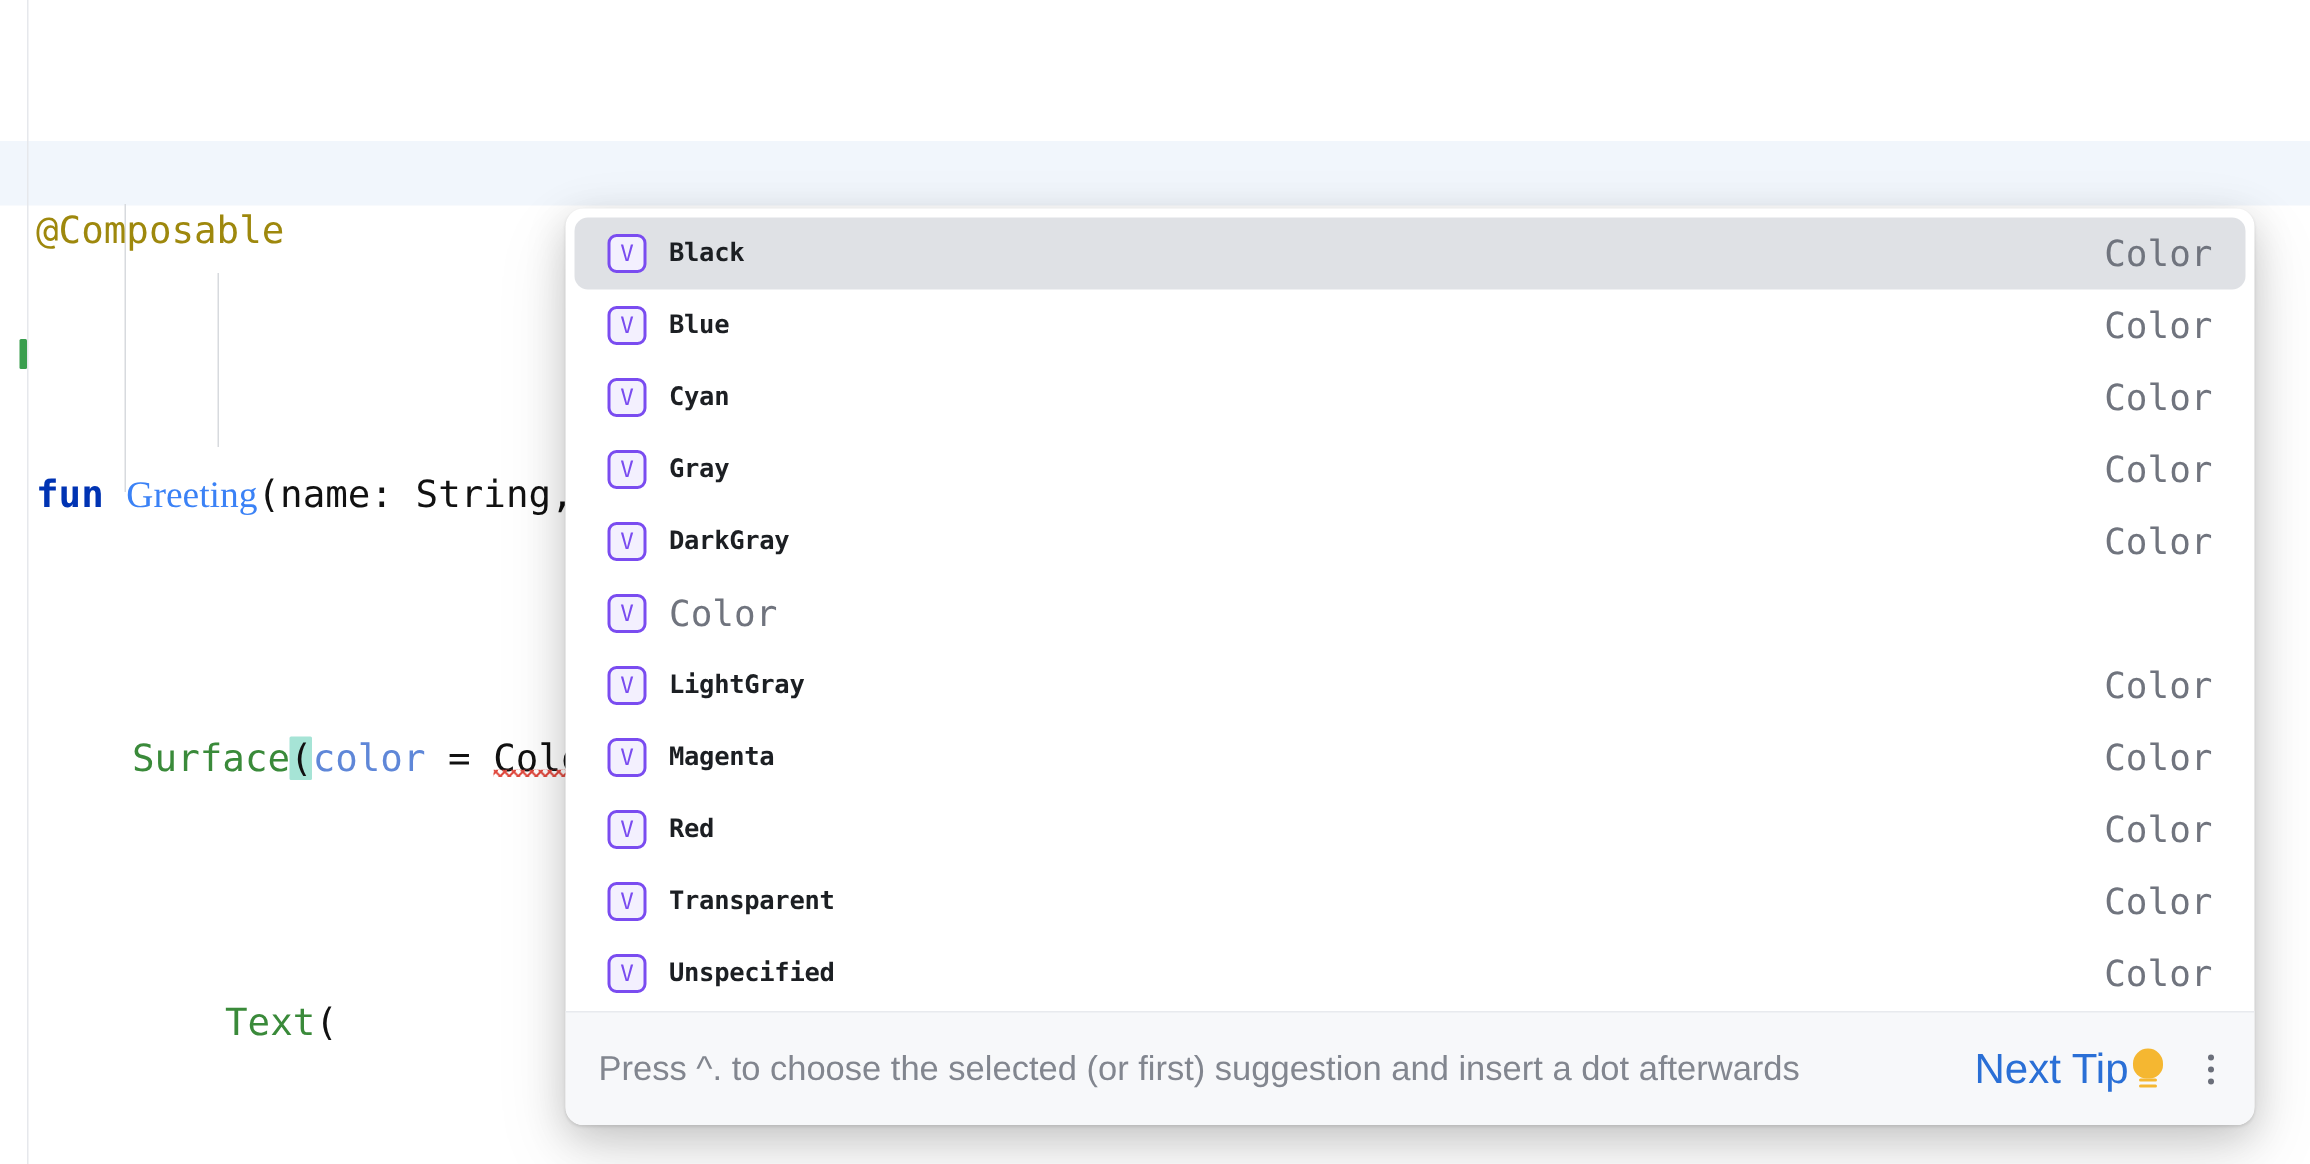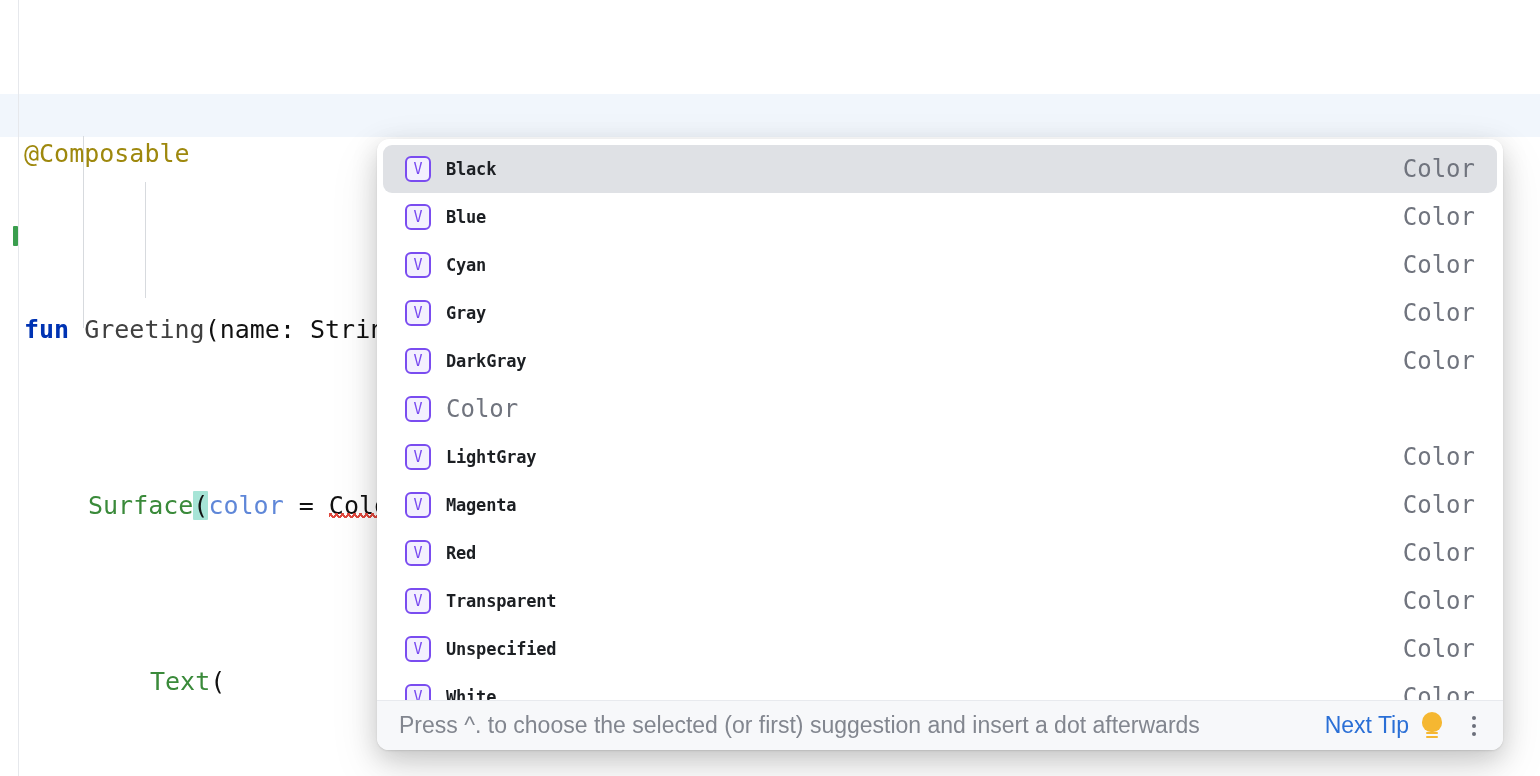--- a/index.html
+++ b/index.html
@@ -57,21 +57,21 @@
   }
   .code-line {
     position: relative;
     height: 44px;
     padding-left: 24px;
     white-space: pre;
   }
 
   .tok-annotation { color: #9e880d; }
   .tok-keyword    { color: #0033b3; font-weight: bold; }
-  .tok-funcdecl   { color: #404040; }
+  .tok-funcdecl   { color: #3b82f6; font-family: Liberation Serif, serif; }
   .tok-funccall   { color: #3a8a3a; }
   .tok-named      { color: #5f87d8; }
   .tok-plain      { color: #111111; }
 
   .brace-hl {
     background: #a6e4d6;
     border-radius: 1px;
   }
 
   .err-underline {
@@ -189,44 +189,43 @@
     flex: 0 0 auto;
     font-family: "DejaVu Sans Mono", monospace;
     font-size: 24px;
     color: #70747e;
     padding-right: 22px;
     white-space: nowrap;
   }
 
   .popup-statusbar {
     flex: 0 0 auto;
-    height: 50px;
+    height: 76px;
     background: #f7f8fa;
     border-top: 1px solid #e8eaee;
     display: flex;
     align-items: center;
     padding: 0 18px 0 22px;
     gap: 0;
   }
 
   .hint-text {
     font-family: "Liberation Sans", sans-serif;
     font-size: 23px;
     color: #82868f;
     white-space: nowrap;
     flex: 1 1 auto;
   }
 
   .next-tip-link {
     font-family: "Liberation Sans", sans-serif;
-    font-size: 23px;
+    font-size: 28px;
     color: #2a6fd6;
     white-space: nowrap;
     cursor: pointer;
-    margin-right: 10px;
   }
 
   .bulb-icon {
     flex: 0 0 auto;
     width: 26px;
     height: 28px;
     position: relative;
     margin-right: 18px;
   }
   .bulb-icon .glass {

